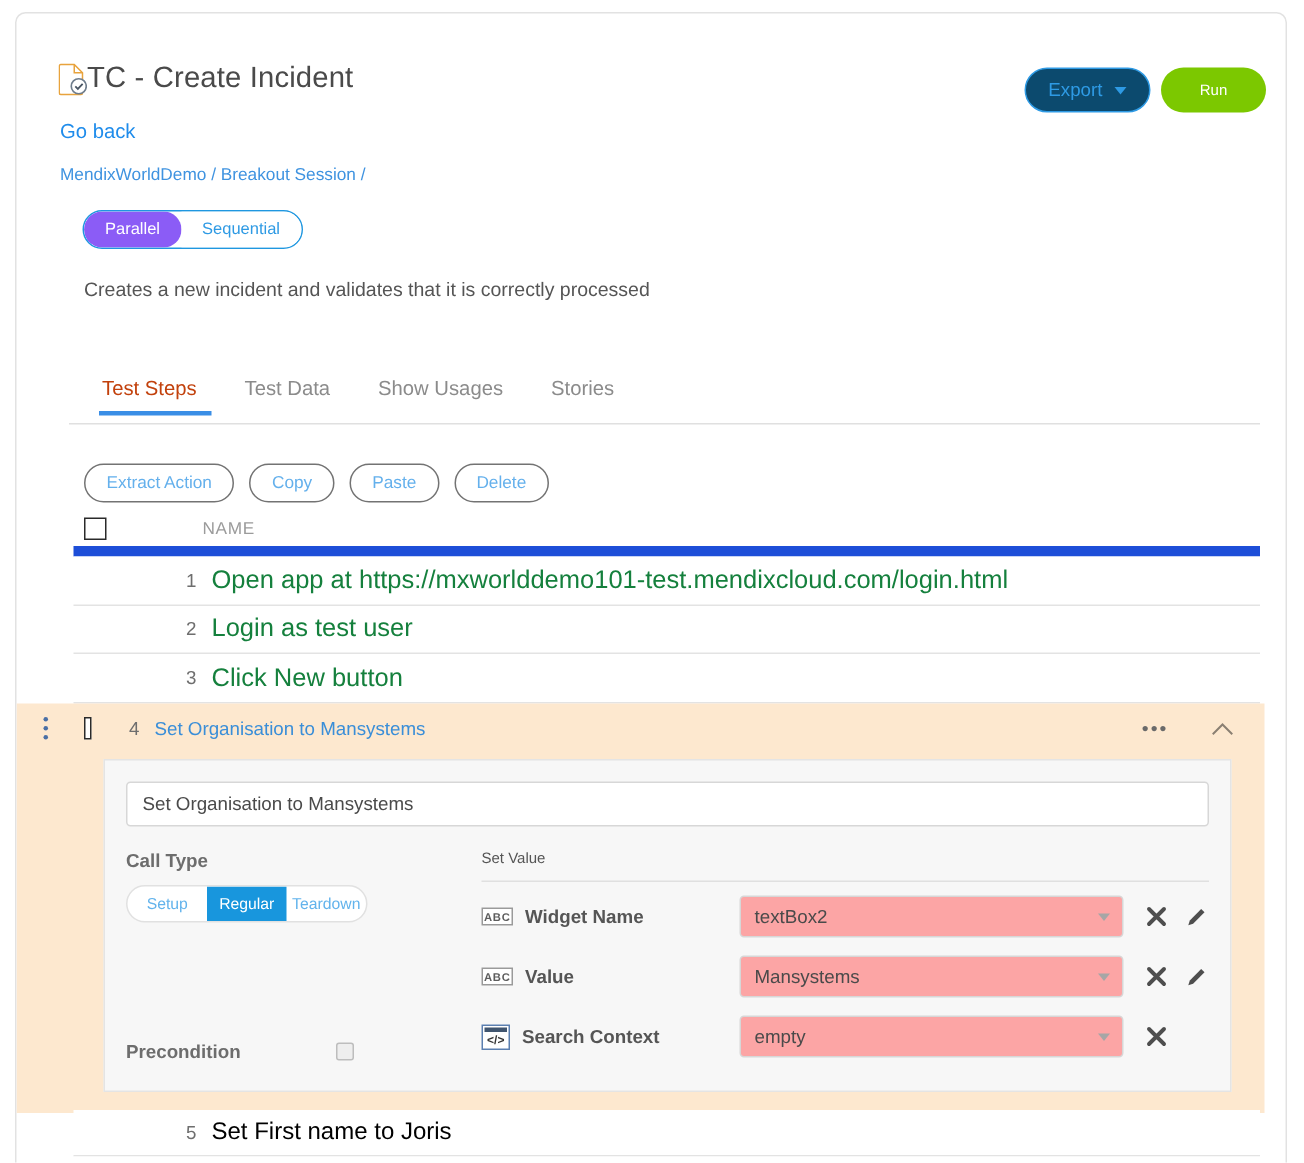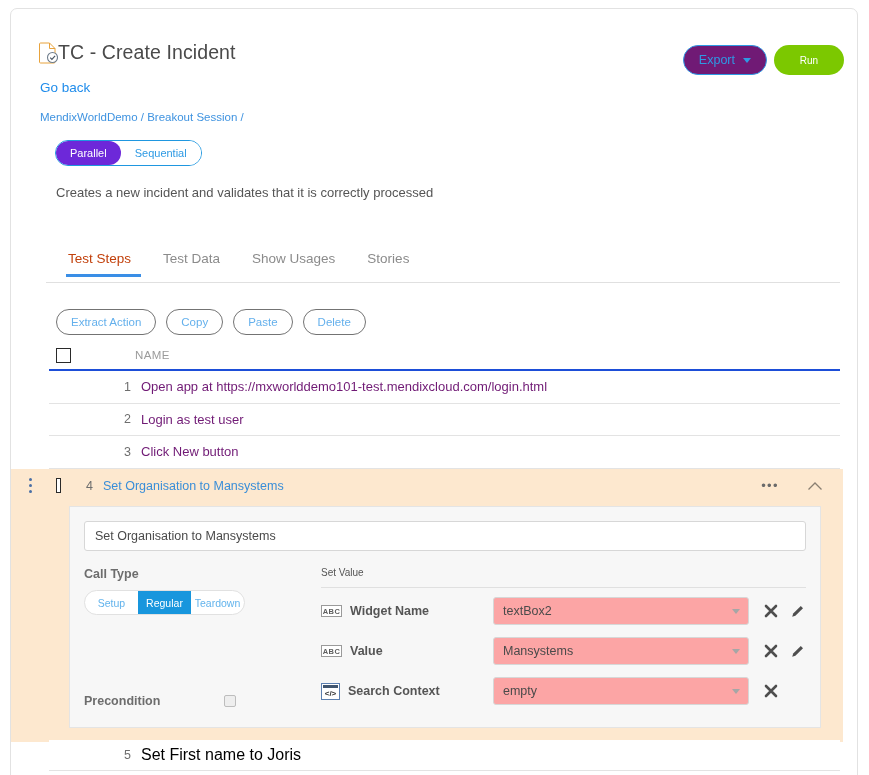--- a/index.html
+++ b/index.html
@@ -75,21 +75,21 @@
 
   
   .btn-export {
     position: absolute;
     right: 90px;
     top: 36px;
     height: 30px;
     padding: 0 15px;
     border: 1px solid #2e9ae4;
     border-radius: 16px;
-    background: #701a75;
+    background: #0c4a6e;
     color: #2e9ae4;
     font-size: 12.5px;
     font-family: "Liberation Sans", sans-serif;
     display: flex;
     align-items: center;
     gap: 8px;
     cursor: pointer;
   }
   .caret-dn {
     width: 0; height: 0;
@@ -133,21 +133,21 @@
     align-items: center;
     justify-content: center;
     font-size: 11px;
     padding: 0 14px;
     cursor: pointer;
     color: #2e9ae4;
     background: #fff;
     height: 100%;
   }
   .pill.active {
-    background: #6d28d9;
+    background: #8b5cf6;
     color: #ffffff;
     border-radius: 13px;
   }
 
   .descr {
     position: absolute;
     left: 45px;
     top: 176px;
     font-size: 13px;
     color: #555555;
@@ -216,21 +216,21 @@
   .table {
     position: absolute;
     left: 38px;
     top: 332px;
     width: 791px;
   }
   .thead {
     display: flex;
     align-items: center;
     height: 30px;
-    border-bottom: 2px solid #1d4ed8;
+    border-bottom: 7px solid #1d4ed8;
   }
   .cb-cell { width: 50px; display: flex; align-items: center; padding-left: 7px;}
   .num-cell { width: 42px; text-align: right; padding-right: 10px; font-size: 12.5px; color: #6e6e6e; }
   .chk {
     width: 15px; height: 15px;
     border: 1.6px solid #2a2a2a;
     background: #ffffff;
     display: inline-block;
     cursor: pointer;
   }
@@ -241,22 +241,22 @@
     padding-left: 36px;
   }
   .row {
     display: flex;
     align-items: center;
     height: 32.5px;
     border-bottom: 1px solid #e3e3e3;
     background: #ffffff;
   }
   .row .step-link {
-    font-size: 13px;
-    color: #701a75;
+    font-size: 17px;
+    color: #15803d;
     cursor: pointer;
     white-space: nowrap;
   }
 
   
   .hl-block {
     position: absolute;
     left: 0px;
     top: 460px;
     width: 832px;

